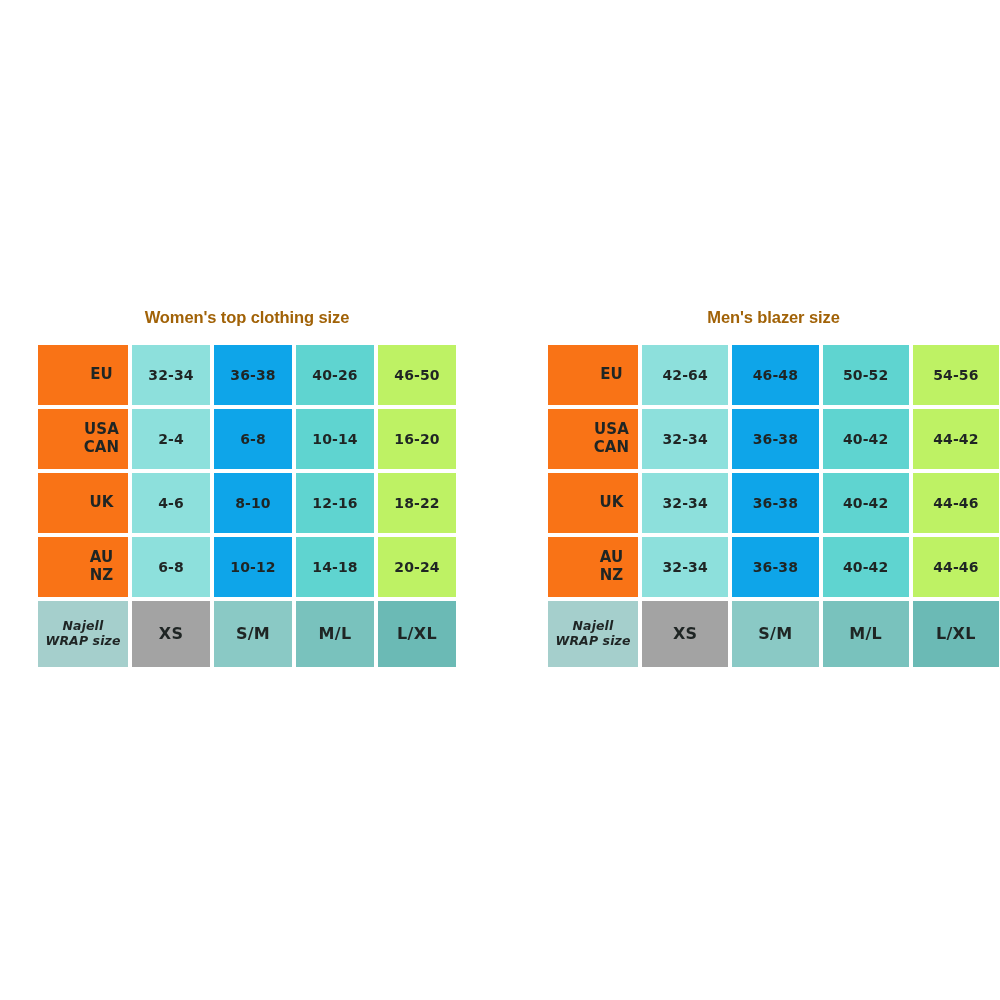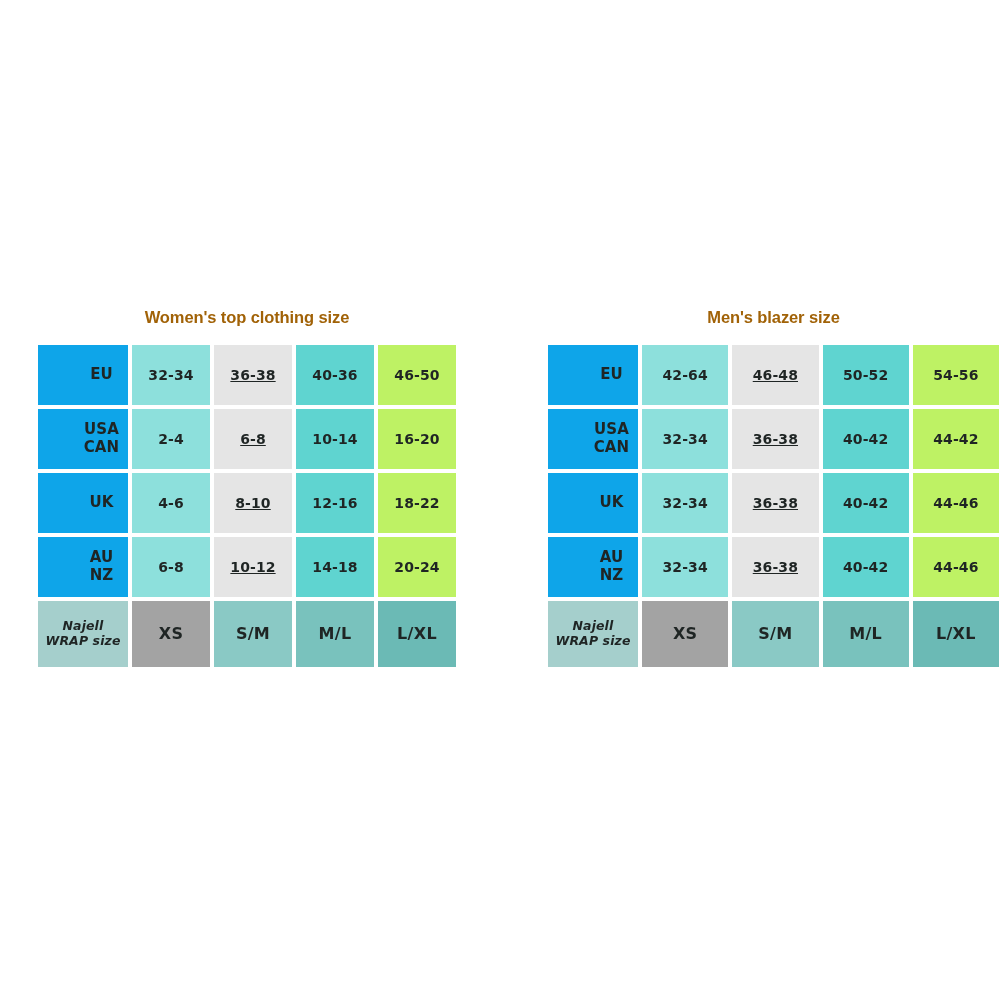--- a/index.html
+++ b/index.html
@@ -76,23 +76,23 @@
   .row.footer .cell.c1,
   .row.footer .cell.c2,
   .row.footer .cell.c3,
   .row.footer .cell.c4 {
     font-size: 16px;
     font-weight: 700;
     letter-spacing: 0.3px;
   }
 
   
-  .row.data .c0 { background: #0ea5e9; padding-left: 37px; }
+  .row.data .c0 { background: #f97316; padding-left: 37px; }
   .row.data .c1 { background: #8de0dc; }
-  .row.data .c2 { background: #e5e5e5; text-decoration: underline; }
+  .row.data .c2 { background: #0ea5e9; }
   .row.data .c3 { background: #5fd4d0; }
   .row.data .c4 { background: #bef264; }
 
   
   .row.footer .c0 { background: #a5cfcc; }
   .row.footer .c1 { background: #a3a3a3; }
   .row.footer .c2 { background: #8ac9c5; }
   .row.footer .c3 { background: #79c2bd; }
   .row.footer .c4 { background: #6bbab5; }
 </style>
@@ -102,21 +102,21 @@
 <div class="chart" id="chart-women">
   <div class="chart-title">Women's top clothing size</div>
   <div class="grid">
 
     <div class="row data">
       <div class="cell c0">
           <span class="label-text multi">EU</span>
         </div>
       <div class="cell c1">32-34</div>
       <div class="cell c2">36-38</div>
-      <div class="cell c3">40-36</div>
+      <div class="cell c3">40-26</div>
       <div class="cell c4">46-50</div>
     </div>
 
     <div class="row data">
       <div class="cell c0">
           <span class="label-text multi">USA
 CAN</span>
         </div>
       <div class="cell c1">2-4</div>
       <div class="cell c2">6-8</div>

